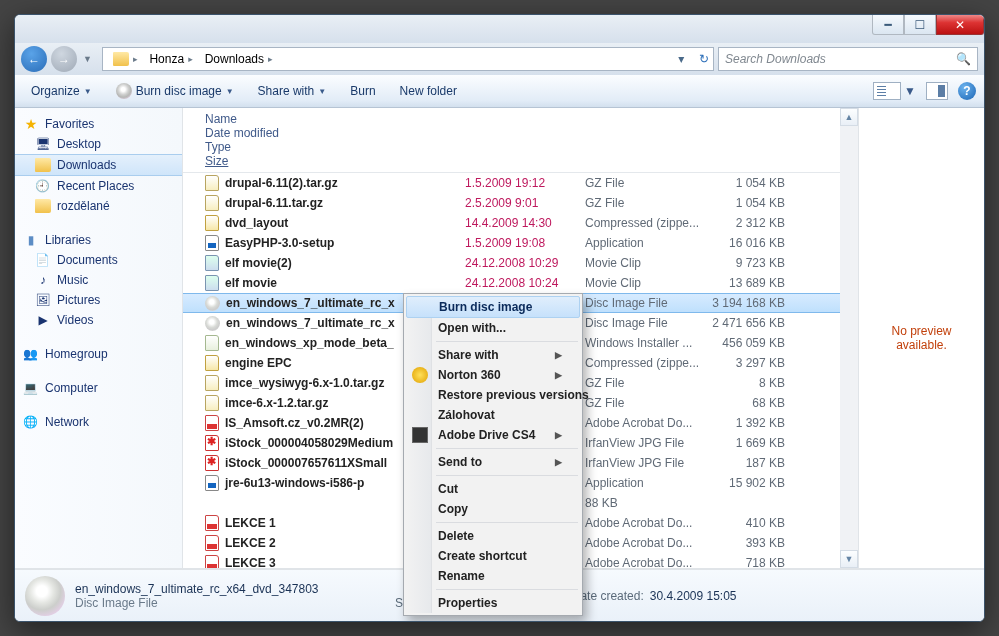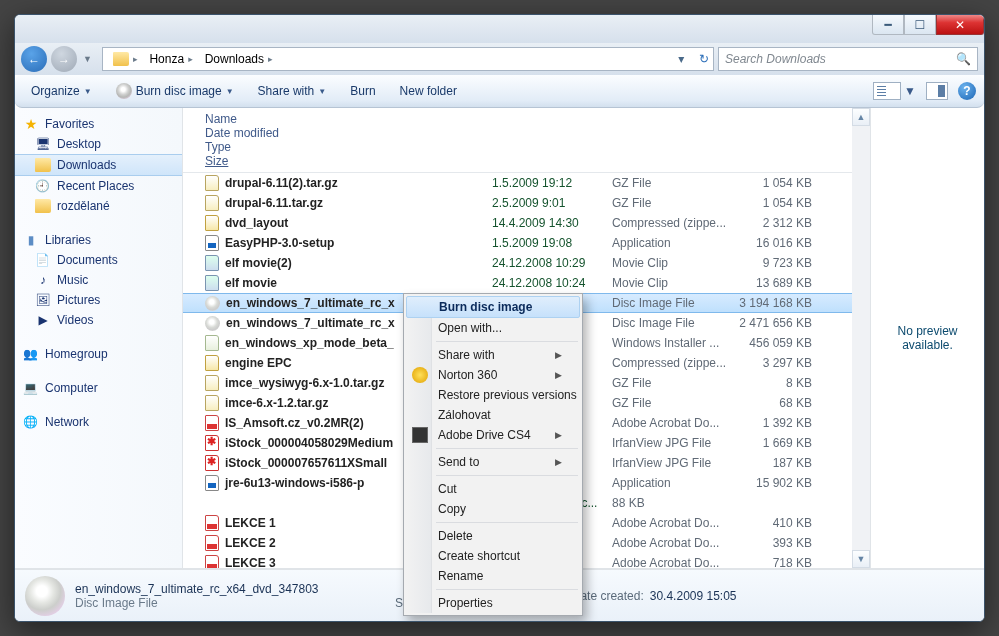--- a/index.html
+++ b/index.html
@@ -17,21 +17,21 @@
 .nav-arrow.fwd { background: radial-gradient(circle at 40% 30%, #cfd7e0,#9fa9b6); }
 .dropdown-tiny { color: #6a7a8a; font-size: 9px; padding: 0 2px; }
 .breadcrumb { flex: 1; height: 24px; background: #fff; border: 1px solid #a8b5c4; display: flex; align-items: center; padding: 0 4px; margin-left: 4px; }
 .crumb { padding: 2px 6px; display: flex; align-items: center; gap: 4px; }
 .crumb .sep { color: #6a7a8a; font-size: 9px; }
 .folder-ico { width: 16px; height: 14px; background: linear-gradient(#ffe9a6,#f1c14b); border-radius: 1px 2px 2px 1px; display: inline-block; }
 .bc-actions { margin-left: auto; display: flex; gap: 4px; color: #4a6a8a; }
 .search { width: 260px; height: 24px; background: #fff; border: 1px solid #a8b5c4; display: flex; align-items: center; padding: 0 6px; color: #808890; font-style: italic; }
 .search .mag { margin-left: auto; color: #5a7a9a; font-style: normal; }
 
-.toolbar { height: 33px; background: linear-gradient(#fbfdff,#e2ecf7 80%,#d3e0ee); border-bottom: 1px solid #b6c4d4; display: flex; align-items: center; padding: 0 8px; gap: 8px; border-radius: 7px; }
+.toolbar { height: 33px; background: linear-gradient(#fbfdff,#e2ecf7 80%,#d3e0ee); border-bottom: 1px solid #b6c4d4; display: flex; align-items: center; padding: 0 8px; gap: 8px; }
 .tb-btn { padding: 4px 8px; color: #1a3a6a; display: flex; align-items: center; gap: 4px; border-radius: 3px; }
 .tb-btn .drop { font-size: 8px; color: #3a5a8a; }
 .tb-right { margin-left: auto; display: flex; align-items: center; gap: 10px; color: #3a5a8a; }
 .disc-small-ico { width: 16px; height: 16px; border-radius: 50%; background: radial-gradient(circle at 45% 40%, #fff 15%, #cfd0cf 40%, #b6b7b5 60%, #dcd 80%, #ddd); display: inline-block; }
 .view-ico { width: 28px; height: 18px; border: 1px solid #9fb0c3; background: #fff; display: inline-block; position: relative; }
 .view-ico::before { content: ""; position: absolute; left: 3px; top: 3px; right: 14px; bottom: 3px; background: repeating-linear-gradient(#5c7ea6,#5c7ea6 1px,transparent 1px,transparent 3px); }
 .preview-ico { width: 22px; height: 18px; border: 1px solid #9fb0c3; background: #fff; display: inline-block; position: relative; }
 .preview-ico::after { content: ""; position: absolute; right: 2px; top: 2px; bottom: 2px; width: 7px; background: #5c7ea6; }
 .help-ico { width: 18px; height: 18px; border-radius: 50%; background: radial-gradient(circle at 35% 30%, #6cb3ee,#1a64b4); color: #fff; display: flex; align-items: center; justify-content: center; font-weight: bold; font-size: 11px; }
 
@@ -45,57 +45,57 @@
 .star-ico { color: #f5b301; font-size: 14px; }
 .lib-ico { color: #5c8dc5; }
 .net-ico { color: #3a7fd5; }
 
 .listview { flex: 1; display: flex; flex-direction: column; min-width: 0; }
 .columns { display: flex; border-bottom: 1px solid #e4e8ec; padding: 4px 6px 4px 22px; color: #405a8a; flex-direction: column; }
 .columns .col:nth-child(1){width:260px;} .columns .col:nth-child(2){width:120px;} .columns .col:nth-child(3){width:120px;} .columns .col:nth-child(4){width:88px; text-align:left;text-decoration:underline;}
 .rows { flex: 1; overflow: hidden; }
 .row { display: flex; align-items: center; padding: 1px 6px 1px 22px; height: 20px; color: #222; position: relative; }
 .row .cell:nth-child(1){width:260px; display:flex; align-items:center; gap:6px; white-space:nowrap; overflow:hidden;font-weight:bold; }
-.row .cell:nth-child(2){width:120px; color:#14532d;margin-left:27px;}
+.row .cell:nth-child(2){width:120px; color:#be185d;}
 .row .cell:nth-child(3){width:120px; color:#606a76; white-space:nowrap; overflow:hidden; text-overflow:ellipsis;}
 .row .cell:nth-child(4){width:88px; color:#606a76; text-align:right; padding-right:8px;}
 .row.sel { background: linear-gradient(#d7ebff,#bfe0fd); border: 1px solid #7fb9ec; border-left: none; border-right: none; }
 .file-ico { width: 14px; height: 16px; background: #fff; border: 1px solid #9eb3c8; border-radius: 1px 3px 1px 1px; display: inline-block; flex-shrink: 0; }
 .fi-gz { border-color: #b8a460; background: linear-gradient(#fff,#f8eec0); }
 .fi-zip { border-color: #c0a040; background: linear-gradient(#fff,#f7e7a8); }
 .fi-app { background: #fff; border-color: #888; position: relative; }
 .fi-app::after { content:""; position:absolute; left:2px; right:2px; top:7px; bottom:2px; background:#1465c0; }
 .fi-mov { border-color: #7a94b0; background: linear-gradient(#dfe,#cde); }
 .fi-iso { width:15px; height:15px; border-radius:50%; background:radial-gradient(circle at 45% 40%, #fff 18%, #d8daD6 45%, #ccc 65%, #eee); border:none; }
 .fi-msi { background: linear-gradient(#fff,#e8f0dd); border-color:#a5b890; }
 .fi-pdf { border-color:#c44; background:#fff; position:relative;}
 .fi-pdf::after{ content:""; position:absolute; left:1px; right:1px; bottom:1px; height:5px; background:#d33; }
 .fi-jpg { border-color:#c33; position:relative; background:#fff;}
 .fi-jpg::after{ content:"✱"; color:#d22; position:absolute; left:1px; top:-1px; font-size:11px; }
 .fi-doc { border-color:#4a7fd5; background:#fff; position:relative;}
 .fi-doc::after{ content:""; position:absolute; left:1px; right:1px; bottom:1px; height:5px; background:#4a7fd5; }
 
-.preview { width: 114px; border-left: 1px solid #e0e4e8; display: flex; align-items: center; justify-content: center; color: #0c4a6e; text-align: center; padding: 6px; }
+.preview { width: 126px; border-left: 1px solid #e0e4e8; display: flex; align-items: center; justify-content: center; color: #c2410c; text-align: center; padding: 6px; }
 .scroll-area { width: 18px; background: #f0f2f5; display:flex; flex-direction:column; }
 .scroll-btn { height: 18px; display:flex; align-items:center; justify-content:center; color:#6585a5; font-size:9px; border:1px solid #d4dce5; background:linear-gradient(#fcfeff,#e9eff6);}
 .scroll-track { flex:1; }
 
 .details { height: 52px; border-top: 1px solid #e0e4e8; background: linear-gradient(#f6fafe,#eaf1f9); display: flex; align-items: center; padding: 4px 10px; gap: 10px; }
 .details-icon { width: 40px; height: 40px; border-radius: 50%; background: radial-gradient(circle at 42% 38%, #fff 16%, #e4e6e2 35%, #cccecb 55%, #e2cfe4 75%, #e8e8e6); }
 .details dl { display: grid; grid-template-columns: auto auto; column-gap: 6px; row-gap: 1px; align-items: baseline; }
 .details dt { color: #5a6a7a; text-align: right; }
 .details dd { color: #1a3255; text-align: right; }
 .details .title { color: #1a3255; font-size: 12px; }
 .details .subtitle { color: #6a7a8a; }
 .details .maincol { flex-shrink: 0; width: 310px; }
 
 .context-menu { position: absolute; left: 388px; top: 278px; width: 180px; background: #f2f2f2; border: 1px solid #a5aab0; box-shadow: 4px 6px 10px rgba(0,0,0,.3); padding: 2px; z-index: 50; }
 .context-menu .cm-iconcol { position: absolute; left: 2px; top: 2px; bottom: 2px; width: 26px; background: linear-gradient(90deg,#f2f2f2,#e7e9ec); border-right: 1px solid #dfe1e4; }
 .cm-items { position: relative; }
-.cm-item { padding: 3px 18px 3px 32px; color: #222; display: flex; align-items: center; white-space: nowrap; position: relative; }
+.cm-item { padding: 3px 18px 3px 32px; color: #222; display: flex; align-items: center; white-space: nowrap; position: relative; font-weight: bold; }
 .cm-item.bold { font-weight: bold; }
 .cm-item.hl { background: linear-gradient(#e0eefc,#c6e1fb); border: 1px solid #add1f1; border-radius: 2px; color: #0a2a5a; }
 .cm-item .sub { margin-left: auto; color: #555; font-size: 9px; }
 .cm-sep { height: 1px; background: #dadce0; margin: 3px 2px 3px 30px; }
 .cm-icon { position: absolute; left: 6px; width: 16px; height: 16px; display: inline-flex; align-items: center; justify-content: center; }
 </style>
 </head>
 <body>
 
 <div class="window">

